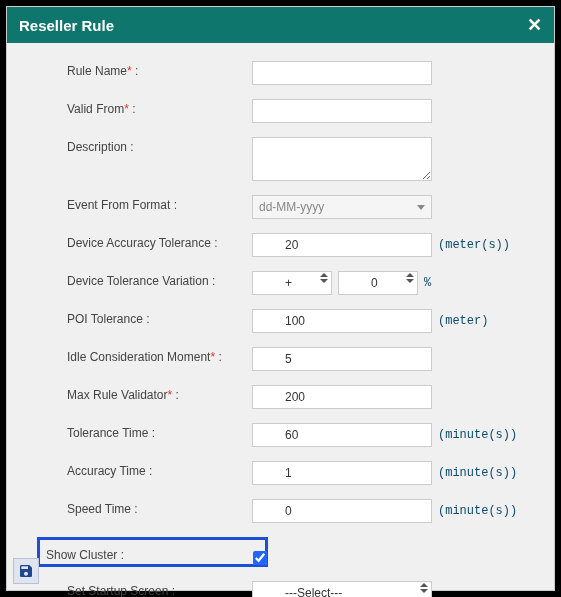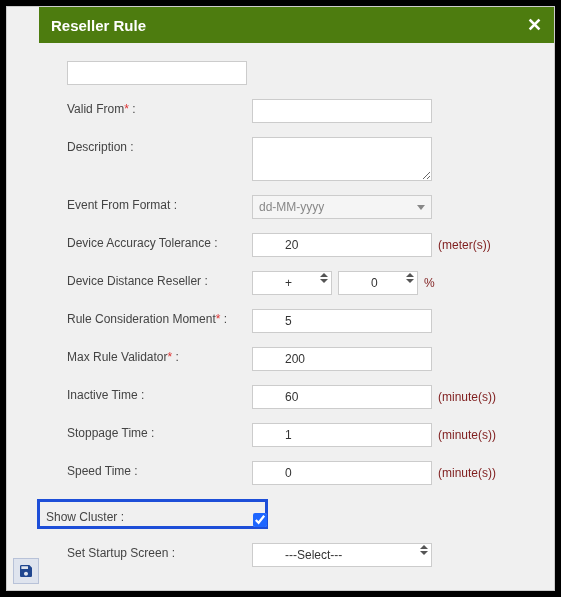--- a/index.html
+++ b/index.html
@@ -12,29 +12,28 @@
     color: #333;
   }
   .panel {
     background: #f0f0f0;
     border: 1px solid #ccc;
     width: 549px;
     height: 585px;
     position: relative;
   }
   .header {
-    background: #4d7c0f;
+    background: #0f766e;
     color: #fff;
     padding: 9px 12px;
     font-size: 15px;
     font-weight: 600;
     display: flex;
     justify-content: space-between;
     align-items: center;
-    margin-left: 32px;
   }
   .close {
     font-size: 18px;
     font-weight: bold;
     cursor: pointer;
     line-height: 1;
   }
   .body {
     padding: 18px 20px 10px 60px;
   }
@@ -97,21 +96,21 @@
     gap: 2px;
   }
   .tri-up, .tri-down {
     width: 0; height: 0;
     border-left: 4px solid transparent;
     border-right: 4px solid transparent;
     cursor: pointer;
   }
   .tri-up { border-bottom: 4px solid #555; }
   .tri-down { border-top: 4px solid #555; }
-  .unit { color: #7f1d1d; white-space: nowrap; }
+  .unit { color: #0c4a6e; white-space: nowrap; font-family: Liberation Mono, monospace; }
   .small { width: 80px !important; }
   .checkbox-wrap {
     width: 14px; height: 14px;
     cursor: pointer;
   }
   .checkbox-wrap input { accent-color: #1e66ff; width: 14px; height: 14px; }
   .highlight-box {
     border: 3px solid #1d4ed8;
     border-radius: 0;
     padding: 8px 2px 2px 6px;
@@ -143,20 +142,23 @@
 <div class="panel">
 
   <div class="header">
     <span>Reseller Rule</span>
     <span class="close">✕</span>
   </div>
 
   <div class="body">
 
     <div class="row">
+      <div class="lbl">
+        <span>Rule Name</span><span class="req">*</span> :
+      </div>
       <div class="field">
         <input type="text" value="" style="">
       </div>
     </div>
 
     <div class="row">
       <div class="lbl">
         <span>Valid From</span><span class="req">*</span> :
       </div>
       <div class="field">
@@ -183,69 +185,76 @@
 
     <div class="row">
       <div class="lbl">Device Accuracy Tolerance :</div>
       <div class="field">
         <input type="text" value="20" style="">
         <span class="unit">(meter(s))</span>
       </div>
     </div>
 
     <div class="row">
-      <div class="lbl">Device Distance Reseller :</div>
+      <div class="lbl">Device Tolerance Variation :</div>
       <div class="field">
         <div class="spinner">
           <input class="small" type="text" value="+" style="">
           <div class="spin-btns">
               <div class="tri-up"></div>
               <div class="tri-down"></div>
             </div>
         </div>
         <div class="spinner">
           <input class="small" type="text" value="0" style="">
           <div class="spin-btns">
               <div class="tri-up"></div>
               <div class="tri-down"></div>
             </div>
         </div>
         <span class="unit">%</span>
       </div>
     </div>
 
-
-    <div class="row">
-      <div class="lbl">
-        <span>Rule Consideration Moment</span><span class="req">*</span> :
+    <div class="row">
+      <div class="lbl">POI Tolerance :</div>
+      <div class="field">
+        <input type="text" value="100" style="">
+        <span class="unit">(meter)</span>
+      </div>
+    </div>
+
+    <div class="row">
+      <div class="lbl">
+        <span>Idle Consideration Moment</span><span class="req">*</span> :
       </div>
       <div class="field">
         <input type="text" value="5" style="">
       </div>
     </div>
 
     <div class="row">
       <div class="lbl">
         <span>Max Rule Validator</span><span class="req">*</span> :
       </div>
       <div class="field">
         <input type="text" value="200" style="">
       </div>
     </div>
 
     <div class="row">
-      <div class="lbl">Inactive Time :</div>
+      <div class="lbl">Tolerance Time :</div>
       <div class="field">
         <input type="text" value="60" style="">
         <span class="unit">(minute(s))</span>
       </div>
     </div>
 
     <div class="row">
-      <div class="lbl">Stoppage Time :</div>
+      <div class="lbl">Accuracy Time :</div>
       <div class="field">
         <input type="text" value="1" style="">
         <span class="unit">(minute(s))</span>
       </div>
     </div>
 
     <div class="row">
       <div class="lbl">Speed Time :</div>
       <div class="field">
         <input type="text" value="0" style="">

